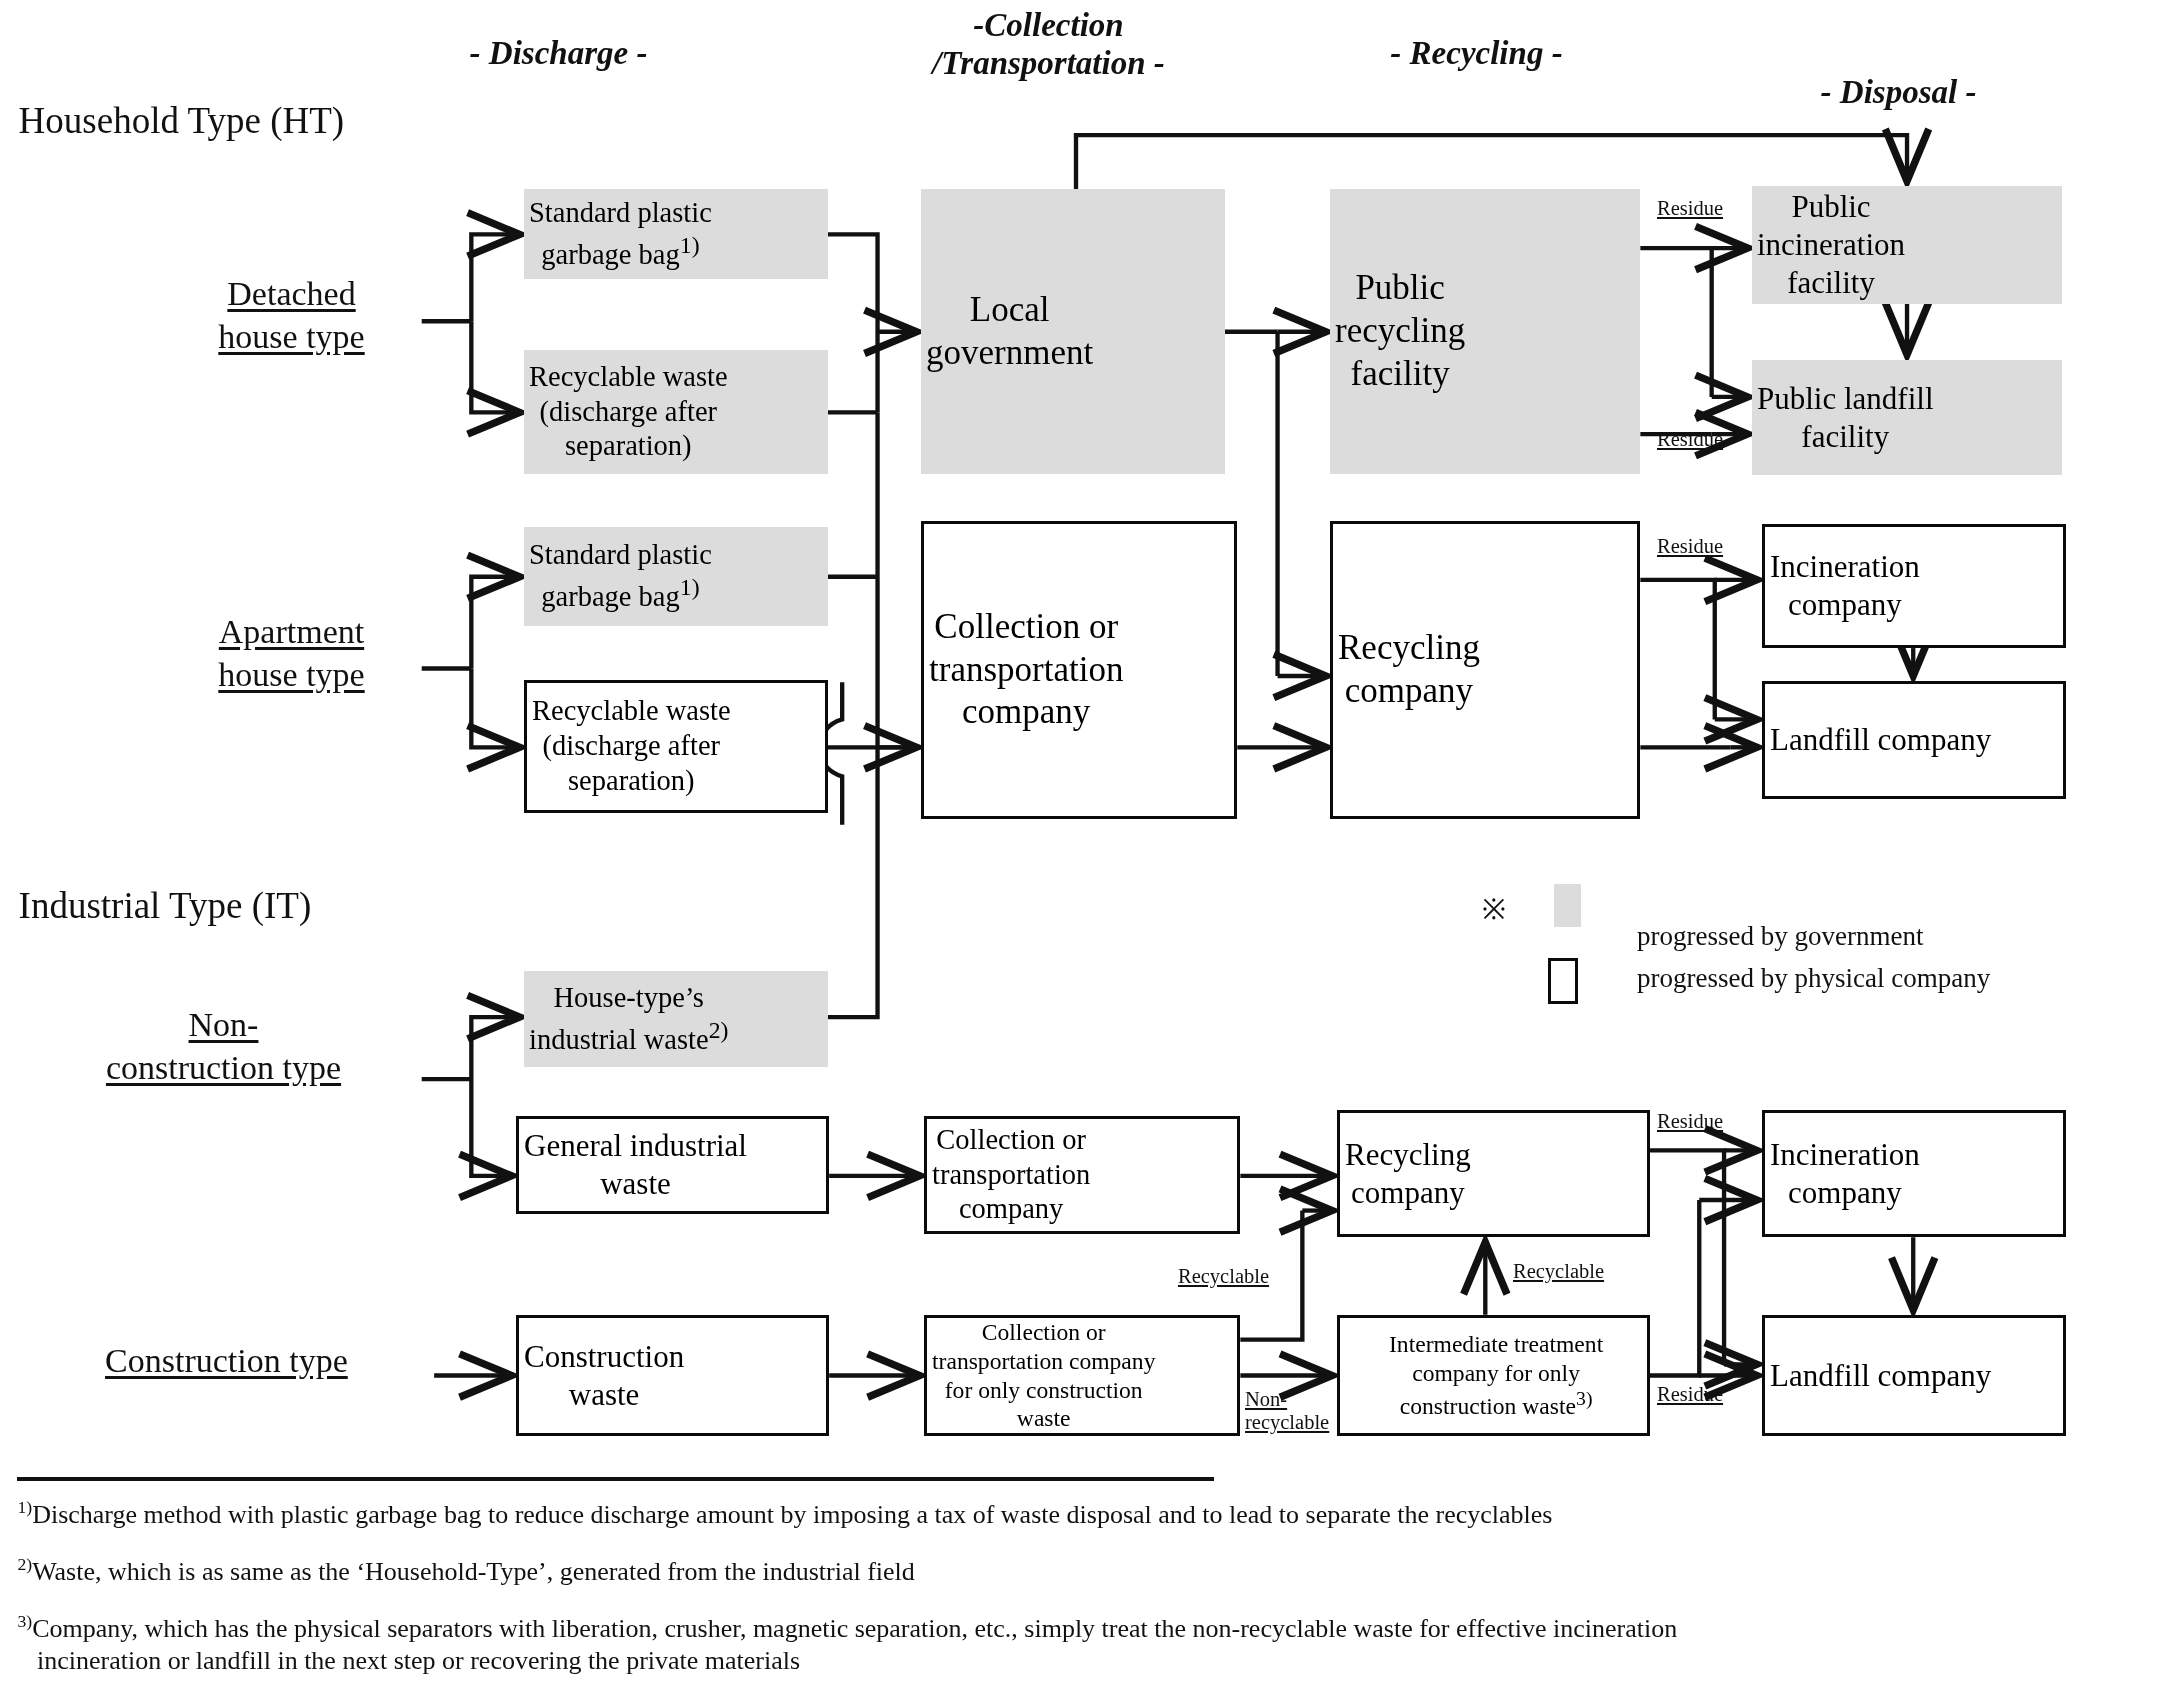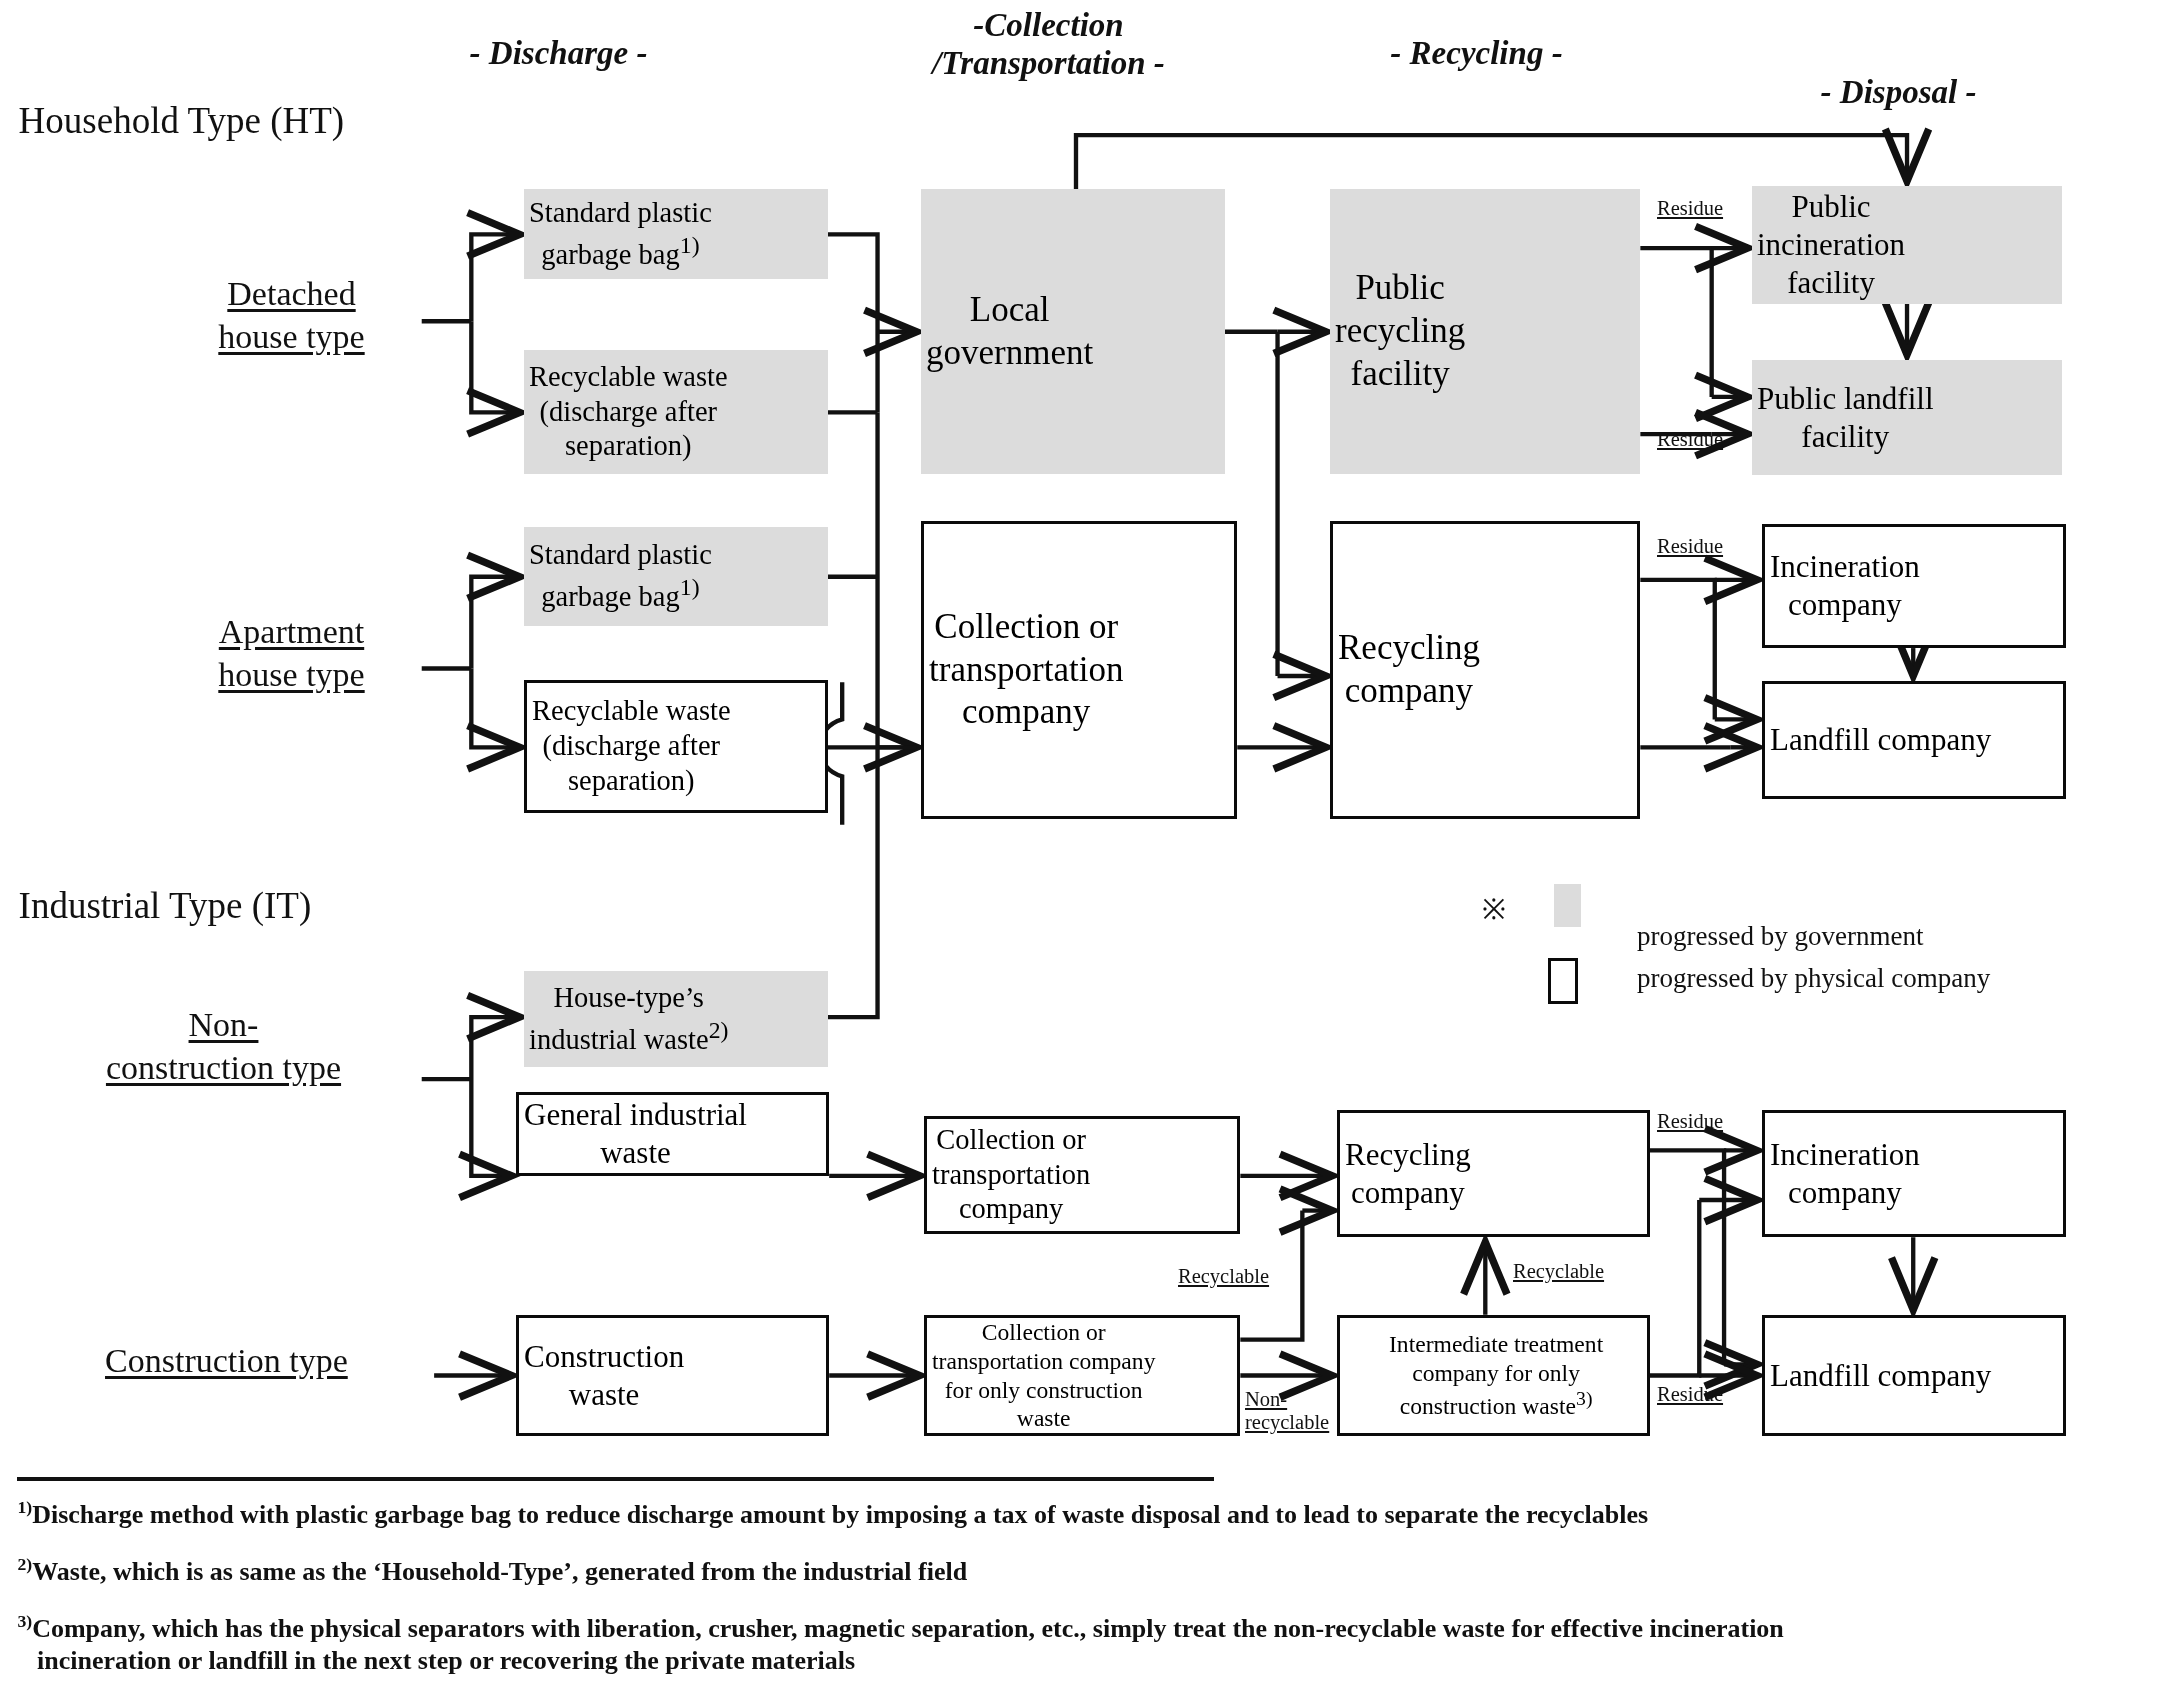--- a/index.html
+++ b/index.html
@@ -13,21 +13,21 @@
   .stage-head{position:absolute;font-style:italic;font-weight:bold;font-size:33px;color:#111;text-align:center;line-height:1.16;}
   .grouphead{position:absolute;font-size:37px;color:#111;}
   .rowlabel{position:absolute;text-align:center;font-size:34px;line-height:1.25;color:#111;}
   .rowlabel u{text-underline-offset:3.7px;}
   .edgelabel{position:absolute;font-size:20.5px;color:#111;line-height:1.1;text-decoration:underline;}
   .legend{position:absolute;font-size:27px;color:#111;}
   .legend-sw{position:absolute;width:27px;height:43px;background:#dcdcdc;}
   .legend-pw{position:absolute;width:30px;height:46px;background:#fff;border:3.7px solid #0a0a0a;box-sizing:border-box;}
   .legend-mark{position:absolute;font-size:28.5px;color:#111;}
   .hr{position:absolute;background:#111;}
-  .fn{position:absolute;font-size:26px;color:#111;line-height:1.34;font-weight:bold;}
+  .fn{position:absolute;font-size:26px;color:#111;line-height:1.34;}
   .fn sup{font-size:0.68em;vertical-align:super;}
 </style>
 </head>
 <body>
 
 <div id="stage">
 
   <svg class="svglayer" viewBox="0 0 3520 2717">
     <defs>
       <marker id="ah" markerWidth="16" markerHeight="16" refX="13" refY="6" orient="auto" markerUnits="strokeWidth">
@@ -171,21 +171,21 @@
       </div>
       <div class="box priv" style="left: 1762px; top: 524px; width: 304px; height: 124px; font-size: 31px;">
         <span>Incineration<br>company</span>
       </div>
       <div class="box priv" style="left: 1762px; top: 681px; width: 304px; height: 118px; font-size: 31px;">
         <span>Landfill company</span>
       </div>
       <div class="box gov" style="left: 524px; top: 971px; width: 304px; height: 96px; font-size: 28.5px;">
         <span>House-type’s<br>industrial waste<sup>2)</sup></span>
       </div>
-      <div class="box priv" style="left: 516px; top: 1092px; width: 313px; height: 84px; font-size: 31px;">
+      <div class="box priv" style="left: 516px; top: 1116px; width: 313px; height: 98px; font-size: 31px;">
         <span>General industrial<br>waste</span>
       </div>
       <div class="box priv" style="left: 516px; top: 1315px; width: 313px; height: 121px; font-size: 31px;">
         <span>Construction<br>waste</span>
       </div>
       <div class="box priv" style="left: 924px; top: 1116px; width: 316px; height: 118px; font-size: 28.5px;">
         <span>Collection or<br>transportation<br>company</span>
       </div>
       <div class="box priv" style="left: 924px; top: 1315px; width: 316px; height: 121px; font-size: 23.6px;">
         <span>Collection or<br>transportation company<br>for only construction<br>waste</span>

